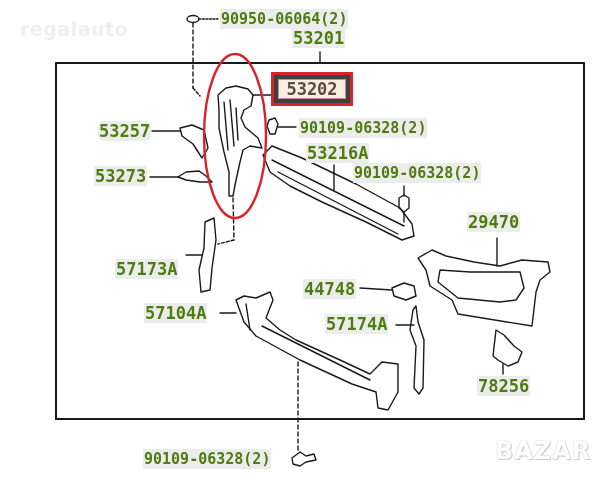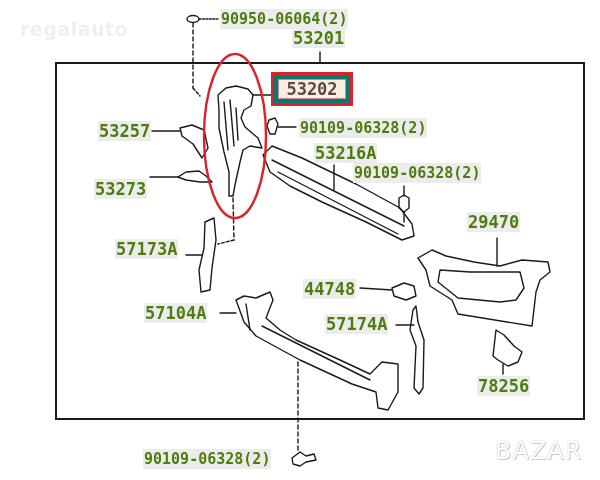--- a/index.html
+++ b/index.html
@@ -1,29 +1,29 @@
 <!DOCTYPE html>
 <html><head>
   <meta charset="utf-8">
   <style>
     html, body { margin: 0; padding: 0; background: #ffffff; }
     body { width: 600px; height: 480px; position: relative; overflow: hidden;
            font-family: "DejaVu Sans Mono", "Liberation Mono", monospace; }
     .watermark-top { position: absolute; left: 20px; top: 18px; font-family: "DejaVu Sans", sans-serif;
                      font-weight: bold; font-size: 19px; color: #efefef; letter-spacing: 0.5px; }
     .watermark-bottom { position: absolute; left: 495px; top: 437px; font-family: "DejaVu Sans", sans-serif;
-                        font-weight: normal; font-size: 24px; color: #ffffff; letter-spacing: 1px;
+                        font-weight: bold; font-size: 24px; color: #ffffff; letter-spacing: 1px;
                         text-shadow: 0 0 1px #bdbdbd, 0 0 1px #bdbdbd, 1px 1px 0 #cfcfcf; }
     .frame { position: absolute; left: 55px; top: 62px; width: 530px; height: 358px;
              border: 2px solid #1a1a1a; box-sizing: border-box; }
     .lbl { position: absolute; font-size: 17px; color: #4d7c0f; background: #ececec;
            font-weight: bold; line-height: 20px; padding: 0 1px; white-space: nowrap; letter-spacing: 0px; }
     .lbl.sm { font-size: 15px; }
     .hl { position: absolute; left: 271px; top: 72px; width: 82px; height: 34px;
-          border: 3px solid #d8232a; box-sizing: border-box; background: #0f766e; }
+          border: 3px solid #d8232a; box-sizing: border-box; background: #404040; }
     .hl-inner { position: absolute; left: 4px; top: 4px; right: 4px; bottom: 4px;
                 background: #fbeee0; border: 1px solid #c78b9a; box-sizing: border-box;
                 font-size: 17px; font-weight: bold; color: #5a4a3e; line-height: 18px; text-align: center; }
     svg.drawing { position: absolute; left: 0; top: 0; }
   </style>
 </head>
 <body>
 
 <div class="watermark-top">regalauto</div>
 
@@ -117,26 +117,26 @@
   <ellipse cx="235" cy="136" rx="31" ry="82" fill="none" stroke="#d8232a" stroke-width="2.4"></ellipse>
 </svg>
 
 <div class="lbl sm" style="left:220px;top:9px;">90950-06064(2)</div>
 <div class="lbl" style="left:292px;top:28px;">53201</div>
 
 <div class="hl">
   <div class="hl-inner">53202</div>
 </div>
 
-<div class="lbl" style="left:98px;top:121px;">53257</div>
+<div class="lbl" style="left:98px;top:121px;border-radius:6px;">53257</div>
 <div class="lbl sm" style="left:299px;top:118px;">90109-06328(2)</div>
-<div class="lbl" style="left:314px;top:143px;">53216A</div>
-<div class="lbl" style="left:94px;top:166px;margin-top:13px;">53273</div>
+<div class="lbl" style="left:306px;top:143px;">53216A</div>
+<div class="lbl" style="left:94px;top:166px;">53273</div>
 <div class="lbl sm" style="left:353px;top:163px;">90109-06328(2)</div>
 <div class="lbl" style="left:467px;top:212px;">29470</div>
-<div class="lbl" style="left:115px;top:239px;">57173A</div>
+<div class="lbl" style="left:115px;top:259px;">57173A</div>
 <div class="lbl" style="left:303px;top:279px;">44748</div>
 <div class="lbl" style="left:144px;top:303px;">57104A</div>
 <div class="lbl" style="left:325px;top:314px;">57174A</div>
 <div class="lbl" style="left:477px;top:376px;">78256</div>
 <div class="lbl sm" style="left:143px;top:449px;">90109-06328(2)</div>
 
 <div class="watermark-bottom">BAZAR</div>
 
 </body></html>

